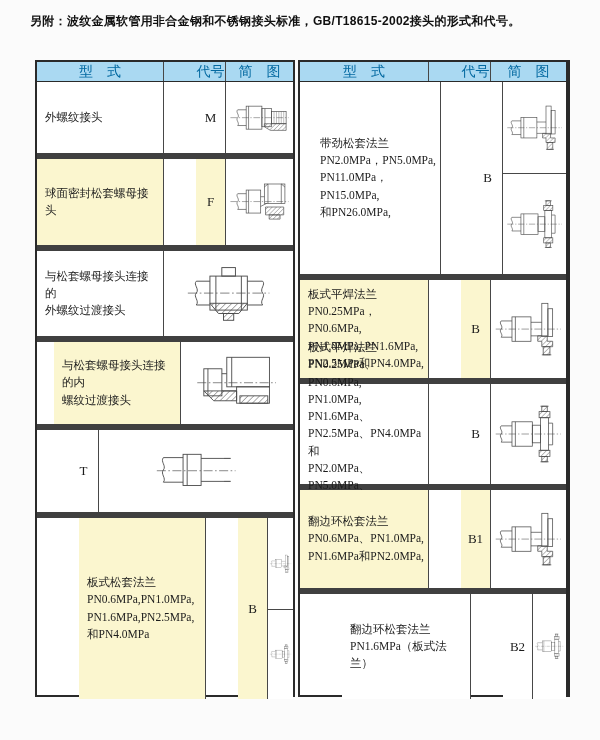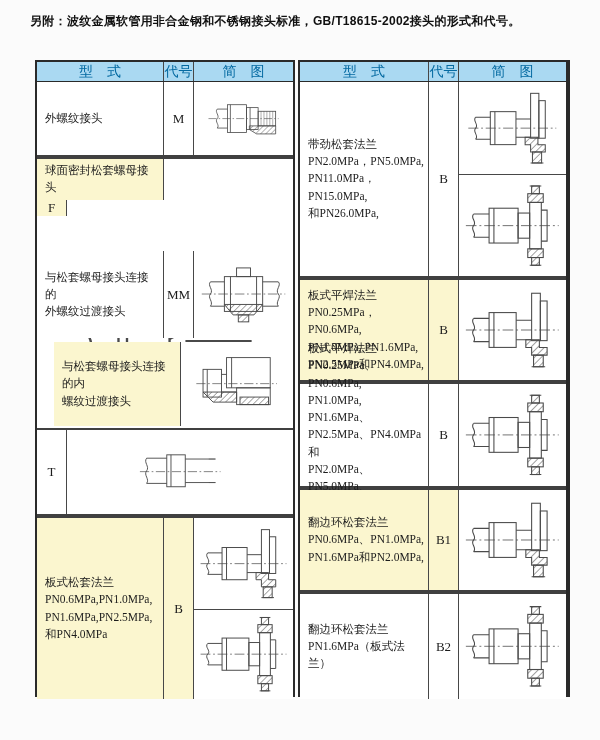--- a/index.html
+++ b/index.html
@@ -32,29 +32,29 @@
   .thead{
     display:flex;flex:none;height:19px;
     background:var(--hdr,#aad9f2);
     border-bottom:1.5px solid #2a2a2a;
   }
   .th{
     display:flex;align-items:center;justify-content:center;
     font-size:14px;color:#0369a1;box-sizing:border-box;
   }
   .c-type{width:127px;border-right:1px solid #474747;box-sizing:border-box;}
-  .c-code{width:30px;border-right:1px solid #474747;box-sizing:border-box;}
+  .c-code{width:30px;border-right:1px solid #474747;box-sizing:border-box;margin-left:32px;}
   .c-diag{flex:1;box-sizing:border-box;}
   .right .c-type{width:129px;}
   .row{
     display:flex;flex:none;
-    border-bottom:4px solid #404040;
+    border-bottom:6px solid #404040;
     box-sizing:border-box;
   }
-  .row:last-child{border-bottom:none;}
+  .row:last-child{border-bottom:none;padding-left:42px;}
   .cell{background:#fff;}
   .cell.type{
     display:flex;align-items:center;
     padding:3px 4px 3px 8px;
     font-size:11.5px;line-height:1.5;
     white-space:pre-line;
   }
   .cell.code{
     display:flex;align-items:center;justify-content:center;
     font-size:13px;
@@ -194,35 +194,34 @@
           <div class="cell type c-type">外螺纹接头</div>
           <div class="cell code c-code">M</div>
           <div class="cell diag c-diag">
             <div class="sub" style="flex-grow: 1;">
               <svg viewBox="0 0 104 92">
                 <use href="#sym-male-thread"></use>
               </svg>
             </div>
           </div>
         </div>
-        <div class="row hl" style="height: 92px; flex-direction: column;">
+        <div class="row hl" style="height: 92px;">
           <div class="cell type c-type">球面密封松套螺母接头</div>
           <div class="cell code c-code">F</div>
           <div class="cell diag c-diag">
             <div class="sub" style="flex-grow: 1;">
               <svg viewBox="0 0 104 92">
                 <use href="#sym-union-nut"></use>
               </svg>
             </div>
           </div>
         </div>
         <div class="row" style="height: 91px;">
           <div class="cell type c-type">与松套螺母接头连接的
 外螺纹过渡接头</div>
-          <div class="cell code c-code">MM</div>
           <div class="cell diag c-diag">
             <div class="sub" style="flex-grow: 1;">
               <svg viewBox="0 0 104 92">
                 <use href="#sym-nipple"></use>
               </svg>
             </div>
           </div>
         </div>
         <div class="row hl" style="height: 88px; padding-left: 17px;">
           <div class="cell type c-type">与松套螺母接头连接的内
@@ -267,21 +266,21 @@
       </div>
   </div>
 
   <div class="tbl right">
     <div class="thead">
       <div class="th c-type">型　式</div>
       <div class="th c-code">代号</div>
       <div class="th c-diag">简　图</div>
     </div>
     <div>
-        <div class="row" style="height: 198px;">
+        <div class="row" style="height: 198px; padding-left: 12px;">
           <div class="cell type c-type">带劲松套法兰
 PN2.0MPa，PN5.0MPa,
 PN11.0MPa，PN15.0MPa,
 和PN26.0MPa,</div>
           <div class="cell code c-code">B</div>
           <div class="cell diag c-diag">
             <div class="sub" style="flex-grow: 94;">
               <svg viewBox="0 0 104 92">
                 <use href="#sym-plate-flange"></use>
               </svg>

